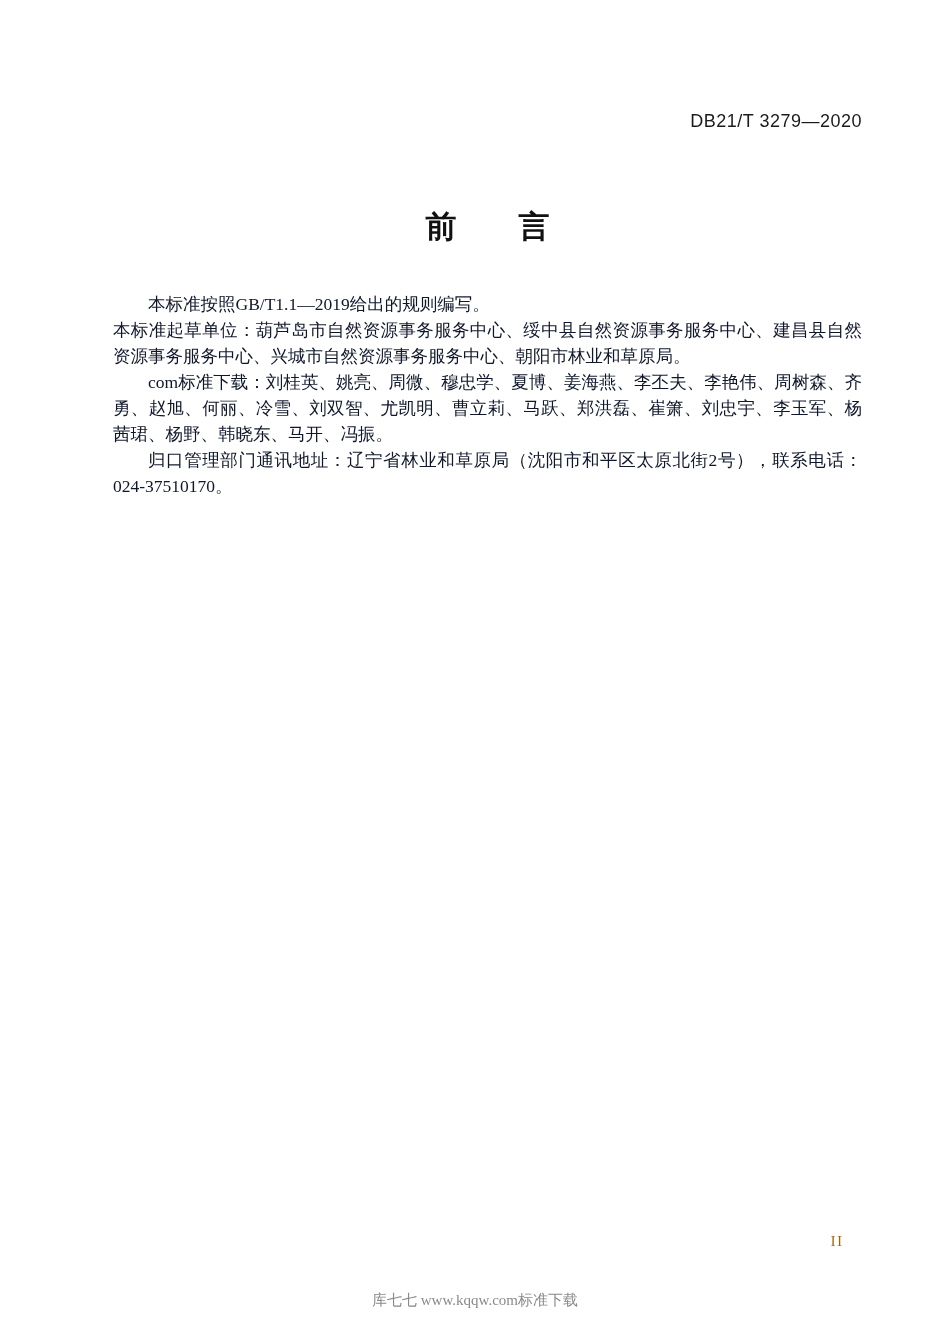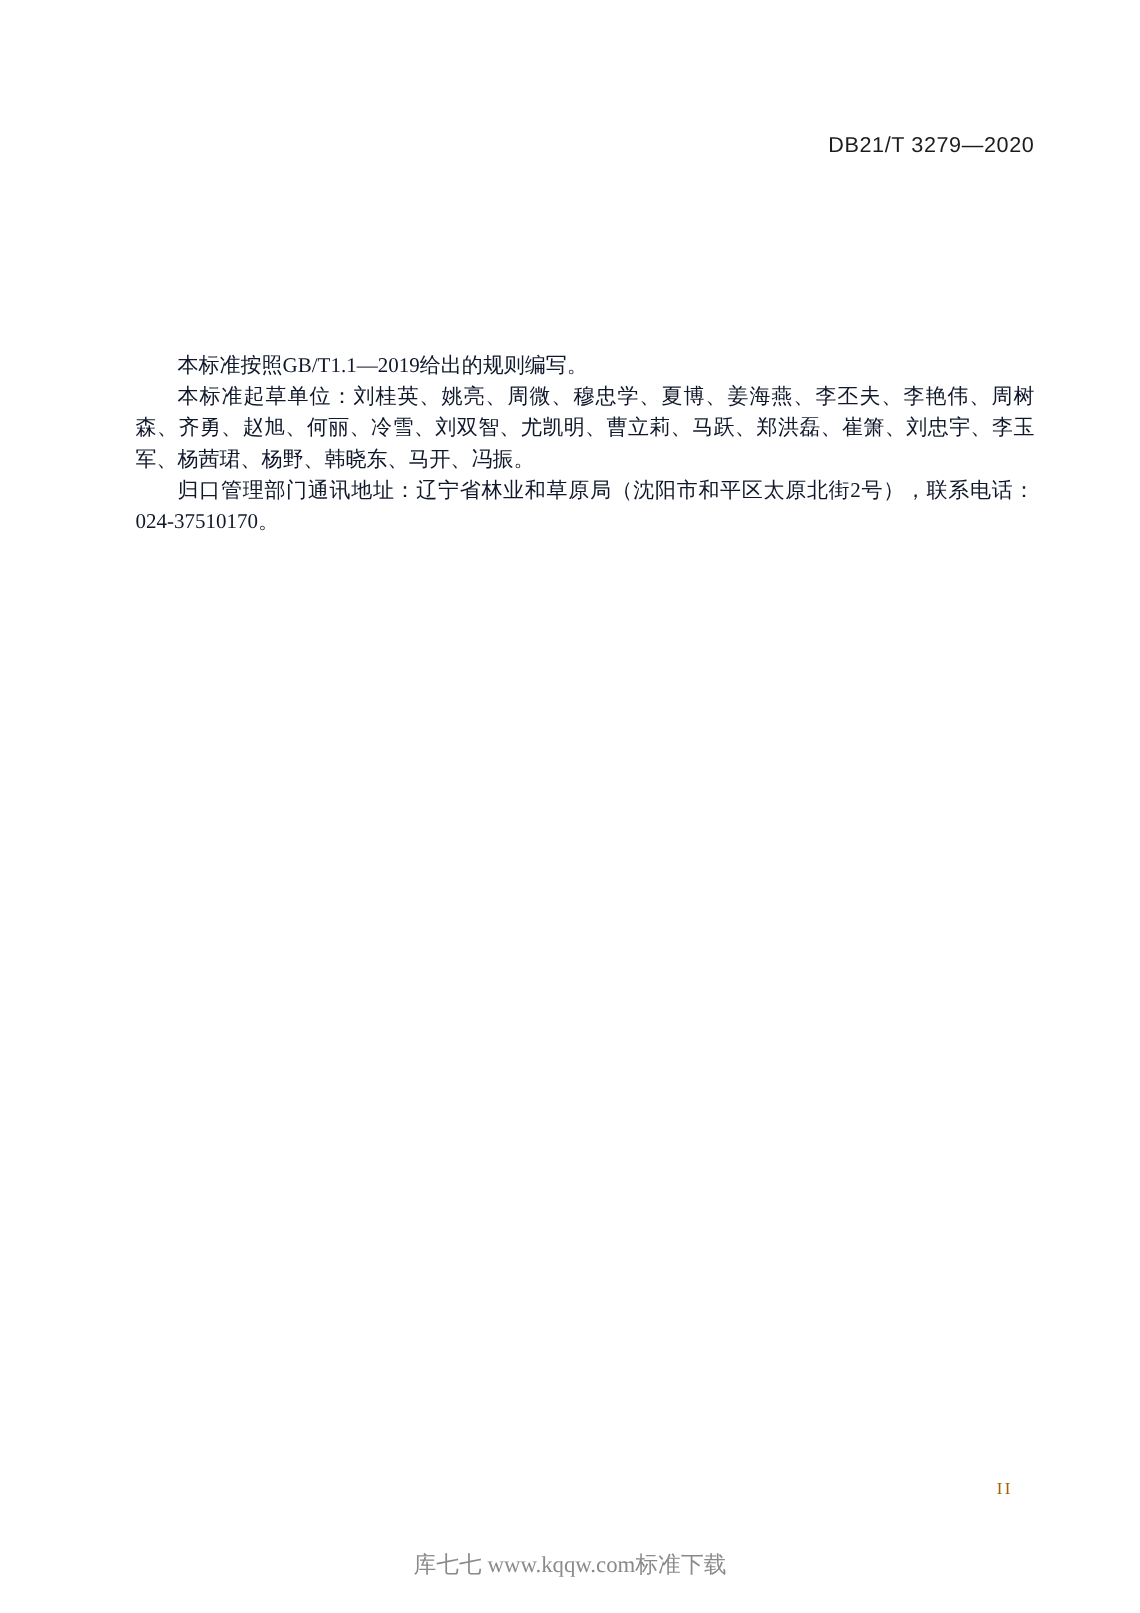--- a/index.html
+++ b/index.html
@@ -60,37 +60,39 @@
     letter-spacing: 2px;
     color: #a16207;
     font-family: "Liberation Serif", serif;
   }
   .watermark {
     position: absolute;
     top: 1291px;
     left: 0;
     width: 100%;
     text-align: center;
-    font-size: 19px;
+    font-size: 15px;
     color: #8a8a8a;
     font-family: "Liberation Serif", serif;
     white-space: nowrap;
   }
 </style>
 </head>
 <body>
 
 <div class="page">
 
   <div class="header-code">DB21/T 3279—2020</div>
 
+  <h1 class="doc-title">前　　言</h1>
 
   <div class="content">
     <p class="indent">本标准按照GB/T1.1—2019给出的规则编写。</p>
-    <p class="indent">本标准起草单位：刘桂英、姚亮、周微、穆忠学、夏博、姜海燕、李丕夫、李艳伟、周树森、齐勇、赵旭、何丽、冷雪、刘双智、尤凯明、曹立莉、马跃、郑洪磊、崔箫、刘忠宇、李玉军、杨茜珺、杨野、韩晓东、马开、冯振。</p>
+    <p>本标准起草单位：葫芦岛市自然资源事务服务中心、绥中县自然资源事务服务中心、建昌县自然资源事务服务中心、兴城市自然资源事务服务中心、朝阳市林业和草原局。</p>
+    <p class="indent">com标准下载：刘桂英、姚亮、周微、穆忠学、夏博、姜海燕、李丕夫、李艳伟、周树森、齐勇、赵旭、何丽、冷雪、刘双智、尤凯明、曹立莉、马跃、郑洪磊、崔箫、刘忠宇、李玉军、杨茜珺、杨野、韩晓东、马开、冯振。</p>
     <p class="indent">归口管理部门通讯地址：辽宁省林业和草原局（沈阳市和平区太原北街2号），联系电话：024-37510170。</p>
   </div>
 
   <div class="page-number">II</div>
 
   <div class="watermark">库七七 www.kqqw.com标准下载</div>
 
 </div>
 
 </body></html>

